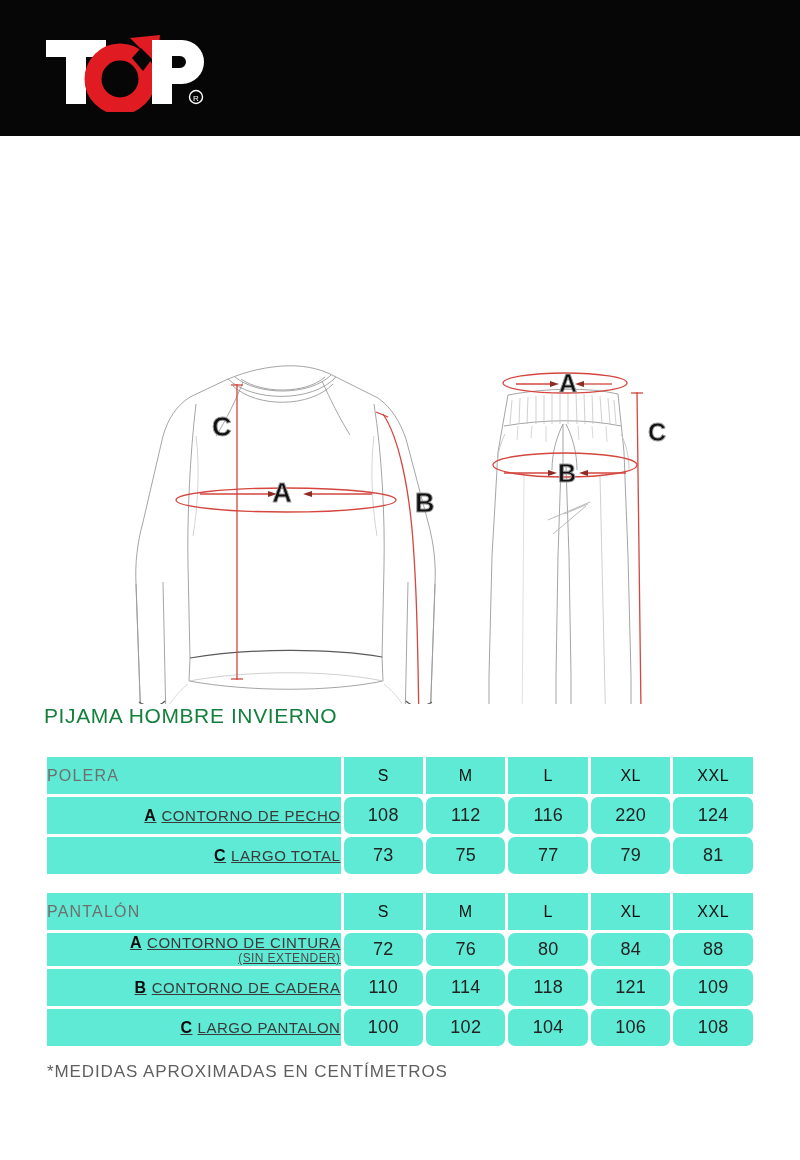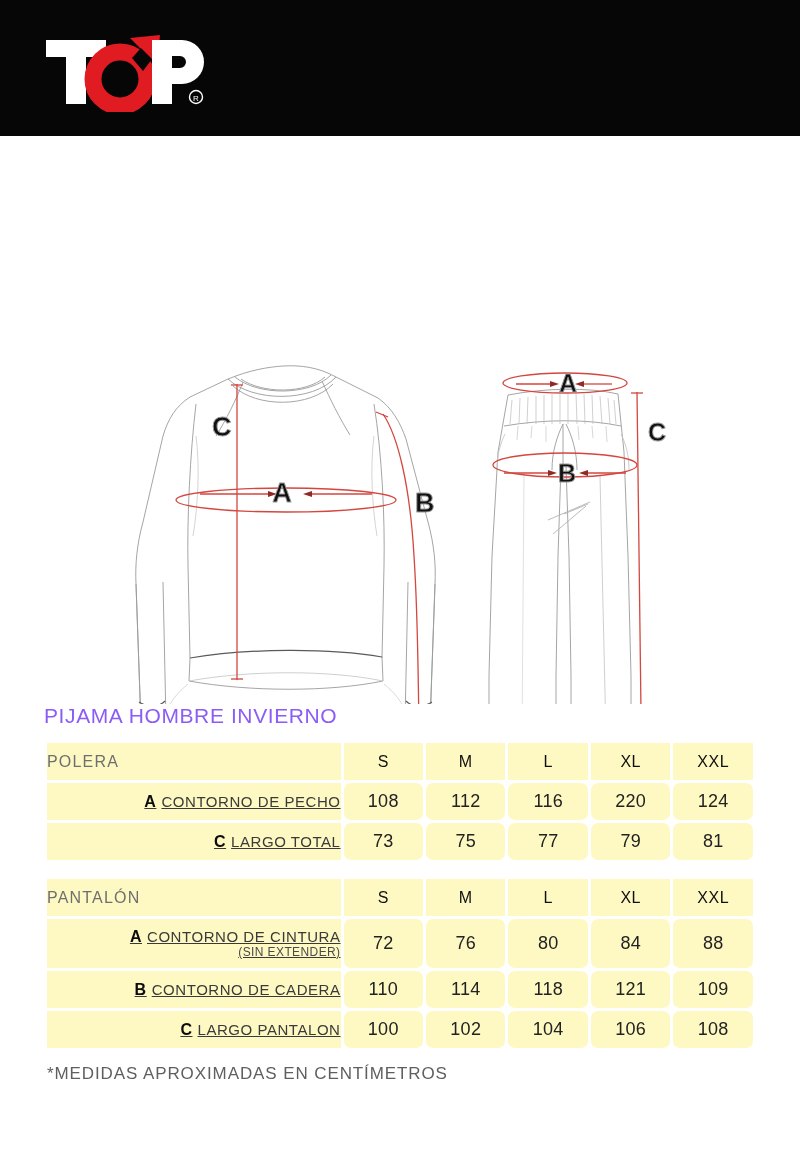--- a/index.html
+++ b/index.html
@@ -34,36 +34,36 @@
   }
   .illus-svg { position: absolute; left: 0; top: 0; }
 
   
   .content {
     padding: 0 44px;
   }
   .chart-title {
     font-size: 21px;
     letter-spacing: 0.6px;
-    color: #8b5cf6;
+    color: #15803d;
     font-weight: 400;
-    margin-bottom: 12px;
+    margin-bottom: 26px;
     white-space: nowrap;
   }
 
   
   .size-table {
     width: 712px;
     border-collapse: separate;
     border-spacing: 3px 3px;
     table-layout: fixed;
     margin-bottom: 13px;
   }
   .size-table td, .size-table th {
-    background: #fef9c3;
+    background: #5eead4;
     padding: 0;
     height: 37px;
     vertical-align: middle;
     font-weight: 400;
   }
   .col-label  { width: 288px; }
   .col-size   { width: 78px; }
 
   .hdr-cat {
     text-align: left;
@@ -103,21 +103,21 @@
     margin-left: 22px;
     margin-top: -1px;
   }
   .row-val {
     text-align: center;
     font-size: 18px;
     color: #222222;
     letter-spacing: 0.3px;
     border-radius: 7px;
   }
-  tr.tall td { height: 49px; }
+  tr.tall td { height: 33px; }
 
   .footnote {
     font-size: 17px;
     letter-spacing: 0.9px;
     color: #5f5f5f;
     margin-top: 3px;
     padding-left: 3px;
   }
 </style>
 </head>

